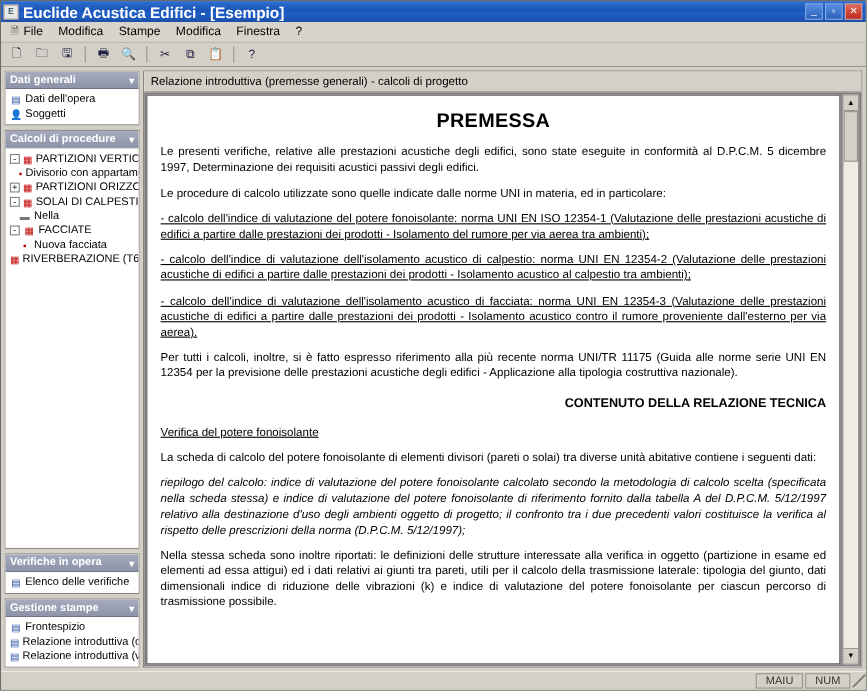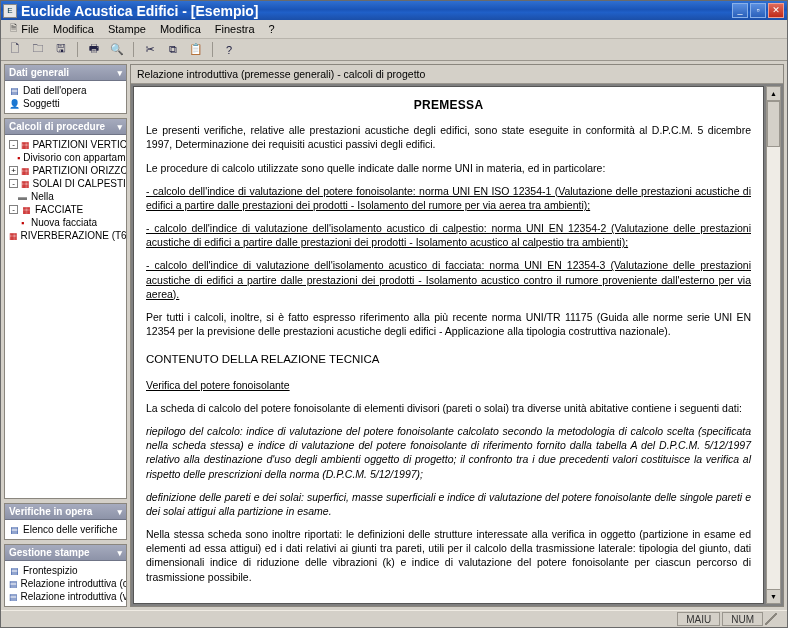--- a/index.html
+++ b/index.html
@@ -194,43 +194,43 @@
   .sb-arrow.bot { border-bottom: none; border-top: 1px solid #9a968e; }
   .sb-track { flex: 1 1 auto; background: #efece6; position: relative; }
   .sb-thumb {
     position: absolute; top: 0; left: 0; right: 0;
     height: 46px;
     background: #d4d0c8;
     border: 1px solid #9a968e;
   }
   h1.doc-title {
     text-align: center;
-    font-size: 12px;
+    font-size: 18px;
     font-weight: bold;
     margin: 2px 0 10px 0;
     letter-spacing: .3px;
   }
   h2.doc-sub {
-    text-align: left;
+    text-align: right;
     font-size: 11.5px;
-    font-weight: normal;
+    font-weight: bold;
     margin: 14px 0 10px 0;
   }
   p.doc-p { margin: 0 0 9px 0; text-align: justify; }
   .u { text-decoration: underline; }
   .i { font-style: italic; }
   
   .statusbar {
     height: 17px;
     flex: 0 0 auto;
     background: #d4d0c8;
     border-top: 1px solid #f0ece4;
     display: flex; align-items: center;
     justify-content: flex-end;
-    padding-right: 10px;
+    padding-right: 0;
     gap: 2px;
     font-size: 10px;
     color: #333;
   }
   .st-cell {
     border: 1px solid #9a968e;
     background: #d4d0c8;
     padding: 0 8px;
     height: 14px;
     line-height: 13px;
@@ -396,21 +396,20 @@
           <p class="doc-p">Le presenti verifiche, relative alle prestazioni acustiche degli edifici, sono state eseguite in conformità al D.P.C.M. 5 dicembre 1997, Determinazione dei requisiti acustici passivi degli edifici.</p>
           <p class="doc-p">Le procedure di calcolo utilizzate sono quelle indicate dalle norme UNI in materia, ed in particolare:</p>
           <p class="doc-p u">- calcolo dell'indice di valutazione del potere fonoisolante: norma UNI EN ISO 12354-1 (Valutazione delle prestazioni acustiche di edifici a partire dalle prestazioni dei prodotti - Isolamento del rumore per via aerea tra ambienti);</p>
           <p class="doc-p u">- calcolo dell'indice di valutazione dell'isolamento acustico di calpestio: norma UNI EN 12354-2 (Valutazione delle prestazioni acustiche di edifici a partire dalle prestazioni dei prodotti - Isolamento acustico al calpestio tra ambienti);</p>
           <p class="doc-p u">- calcolo dell'indice di valutazione dell'isolamento acustico di facciata: norma UNI EN 12354-3 (Valutazione delle prestazioni acustiche di edifici a partire dalle prestazioni dei prodotti - Isolamento acustico contro il rumore proveniente dall'esterno per via aerea).</p>
           <p class="doc-p">Per tutti i calcoli, inoltre, si è fatto espresso riferimento alla più recente norma UNI/TR 11175 (Guida alle norme serie UNI EN 12354 per la previsione delle prestazioni acustiche degli edifici - Applicazione alla tipologia costruttiva nazionale).</p>
           <h2 class="doc-sub">CONTENUTO DELLA RELAZIONE TECNICA</h2>
           <p class="doc-p u">Verifica del potere fonoisolante</p>
           <p class="doc-p">La scheda di calcolo del potere fonoisolante di elementi divisori (pareti o solai) tra diverse unità abitative contiene i seguenti dati:</p>
           <p class="doc-p i">riepilogo del calcolo: indice di valutazione del potere fonoisolante calcolato secondo la metodologia di calcolo scelta (specificata nella scheda stessa) e indice di valutazione del potere fonoisolante di riferimento fornito dalla tabella A del D.P.C.M. 5/12/1997 relativo alla destinazione d'uso degli ambienti oggetto di progetto; il confronto tra i due precedenti valori costituisce la verifica al rispetto delle prescrizioni della norma (D.P.C.M. 5/12/1997);</p>
-          <p class="doc-p i">definizione delle pareti e dei solai: superfici, masse superficiali e indice di valutazione del potere fonoisolante delle singole pareti e dei solai attigui alla partizione in esame.</p>
           <p class="doc-p">Nella stessa scheda sono inoltre riportati: le definizioni delle strutture interessate alla verifica in oggetto (partizione in esame ed elementi ad essa attigui) ed i dati relativi ai giunti tra pareti, utili per il calcolo della trasmissione laterale: tipologia del giunto, dati dimensionali indice di riduzione delle vibrazioni (k) e indice di valutazione del potere fonoisolante per ciascun percorso di trasmissione possibile.</p>
 
         </div>
         <div class="doc-scroll">
           <div class="sb-arrow">▲</div>
           <div class="sb-track">
             <div class="sb-thumb"></div>
           </div>
           <div class="sb-arrow bot">▼</div>
         </div>

